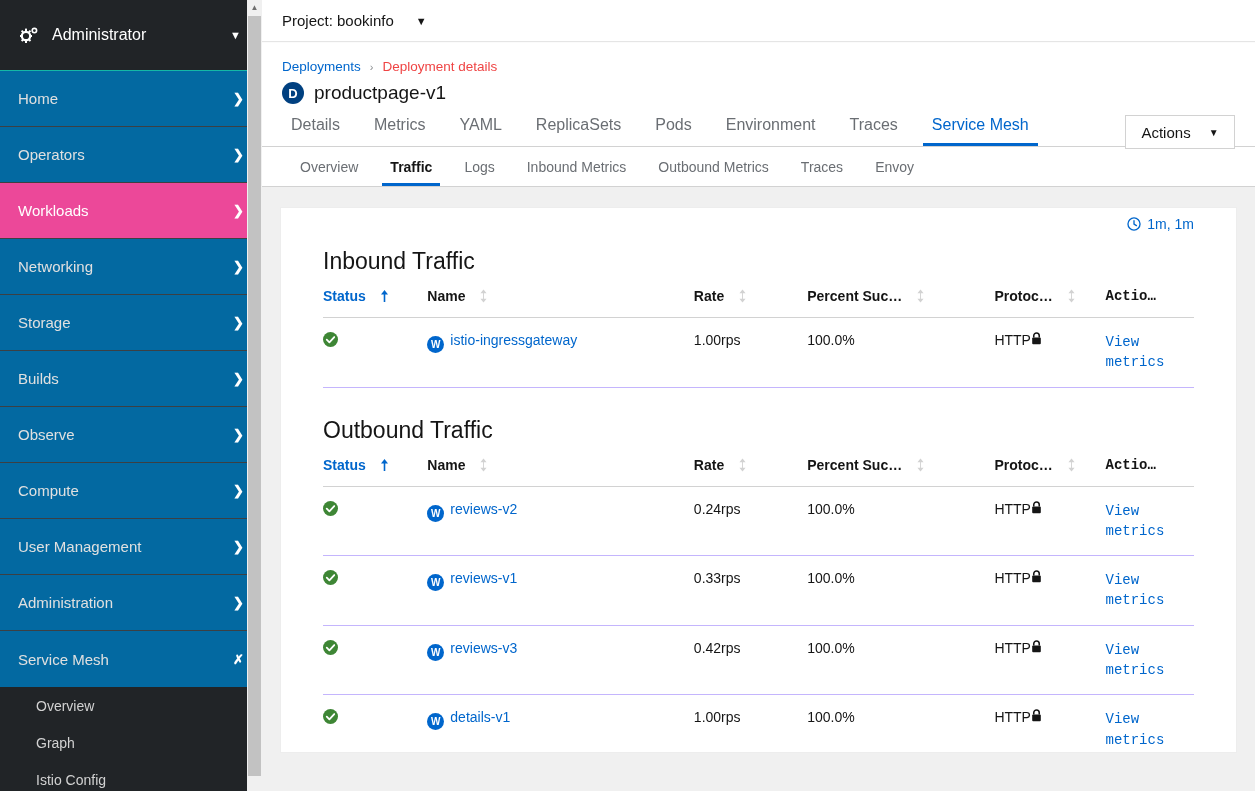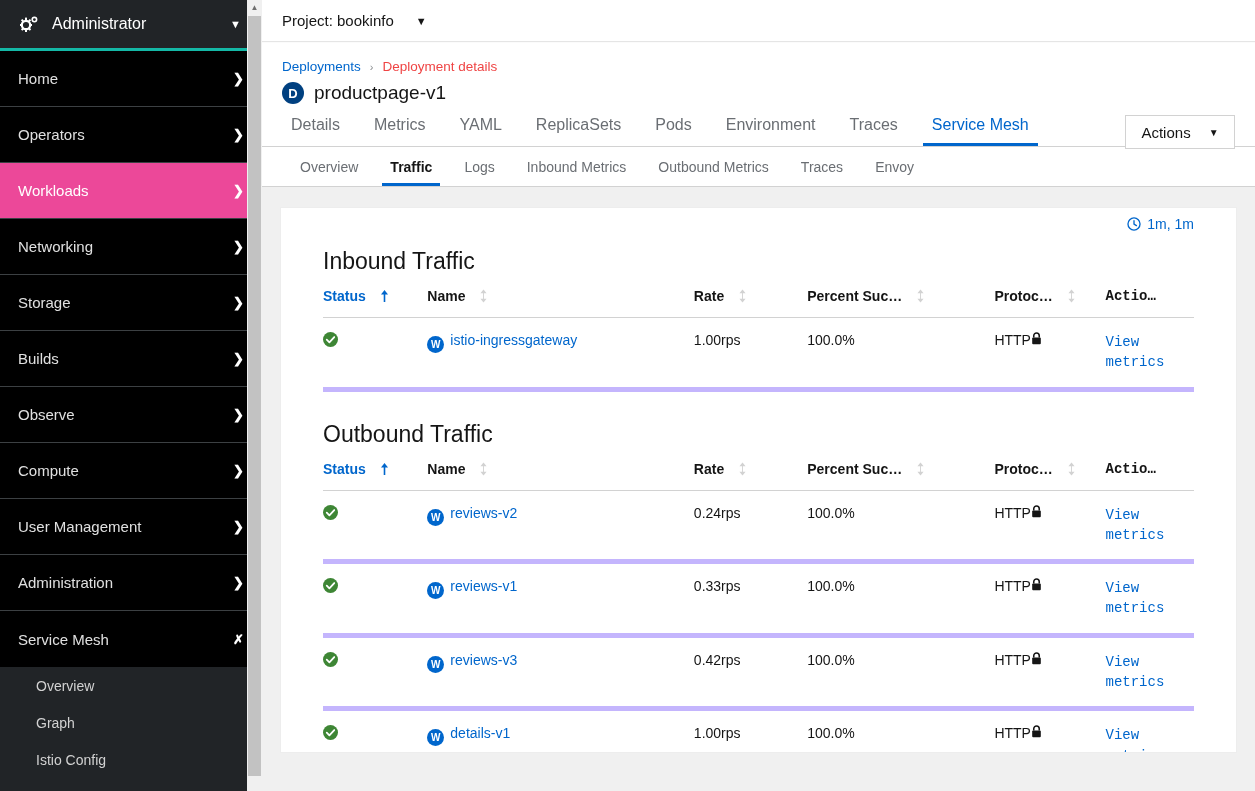--- a/index.html
+++ b/index.html
@@ -13,40 +13,40 @@
 
   
   .sidebar {
     width: 262px; height: 791px;
     background: #212427;
     flex: 0 0 262px;
     position: relative;
     overflow: hidden;
   }
   .perspective-switcher {
-    height: 51px;
+    height: 71px;
     display: flex; align-items: center;
     padding: 0 18px;
     color: #fff;
     cursor: pointer;
-    border-bottom: 3px solid #14b8a6;
+    border-bottom: 1px solid #14b8a6;
   }
   .persp-icon { width: 22px; margin-right: 12px; display:flex; align-items:center; justify-content:center; }
   .persp-label { font-size: 16px; flex: 1; color: #fff; }
   .persp-caret { width: 14px; color: #fff; font-size: 11px; line-height: 1; }
 
   .nav-item {
     height: 56px;
     display: flex; align-items: center;
     padding: 0 18px;
     color: #e0e0e0;
     font-size: 15px;
     border-bottom: 1px solid #3c4043;
     cursor: pointer;
-    background: #000000;
+    background: #0369a1;
   }
   .nav-item.active { background: #ec4899; color: #fff; }
   .nav-item .nav-label { flex: 1; }
   .nav-item .nav-chev { font-size: 13px; font-weight: bold; color: #fff; }
   .nav-sub {
     height: 37px;
     display: flex; align-items: center;
     padding: 0 18px 0 36px;
     color: #d2d2d2;
     font-size: 14px;
@@ -170,21 +170,21 @@
   table.traffic { width: 100%; border-collapse: collapse; margin-top: 13px; table-layout: fixed; }
   table.traffic th {
     text-align: left; font-size: 14px; font-weight: bold;
     color: #151515; padding: 0 0 13px 0; vertical-align: bottom;
   }
   table.traffic th.sorted { color: #06c; }
   table.traffic thead tr { border-bottom: 1px solid #d2d2d2; }
   table.traffic td {
     font-size: 14px; color: #151515;
     padding: 14px 0 14px 0; vertical-align: top;
-    border-bottom: 5px solid #c4b5fd;
+    border-bottom: 1px solid #c4b5fd;
   }
   table.traffic tr.last td { border-bottom: 1px solid #d2d2d2; }
   .th-inner { display: inline-flex; align-items: center; }
   .sort-ind { margin-left: 14px; display: inline-flex; }
   .col-status { width: 92px; }
   .col-name   { width: 235px; }
   .col-rate   { width: 100px; margin-top: 41px; }
   .col-pct    { width: 165px; }
   .col-proto  { width: 98px; }
   .col-action { width: 78px; font-family: Liberation Mono, monospace; }

